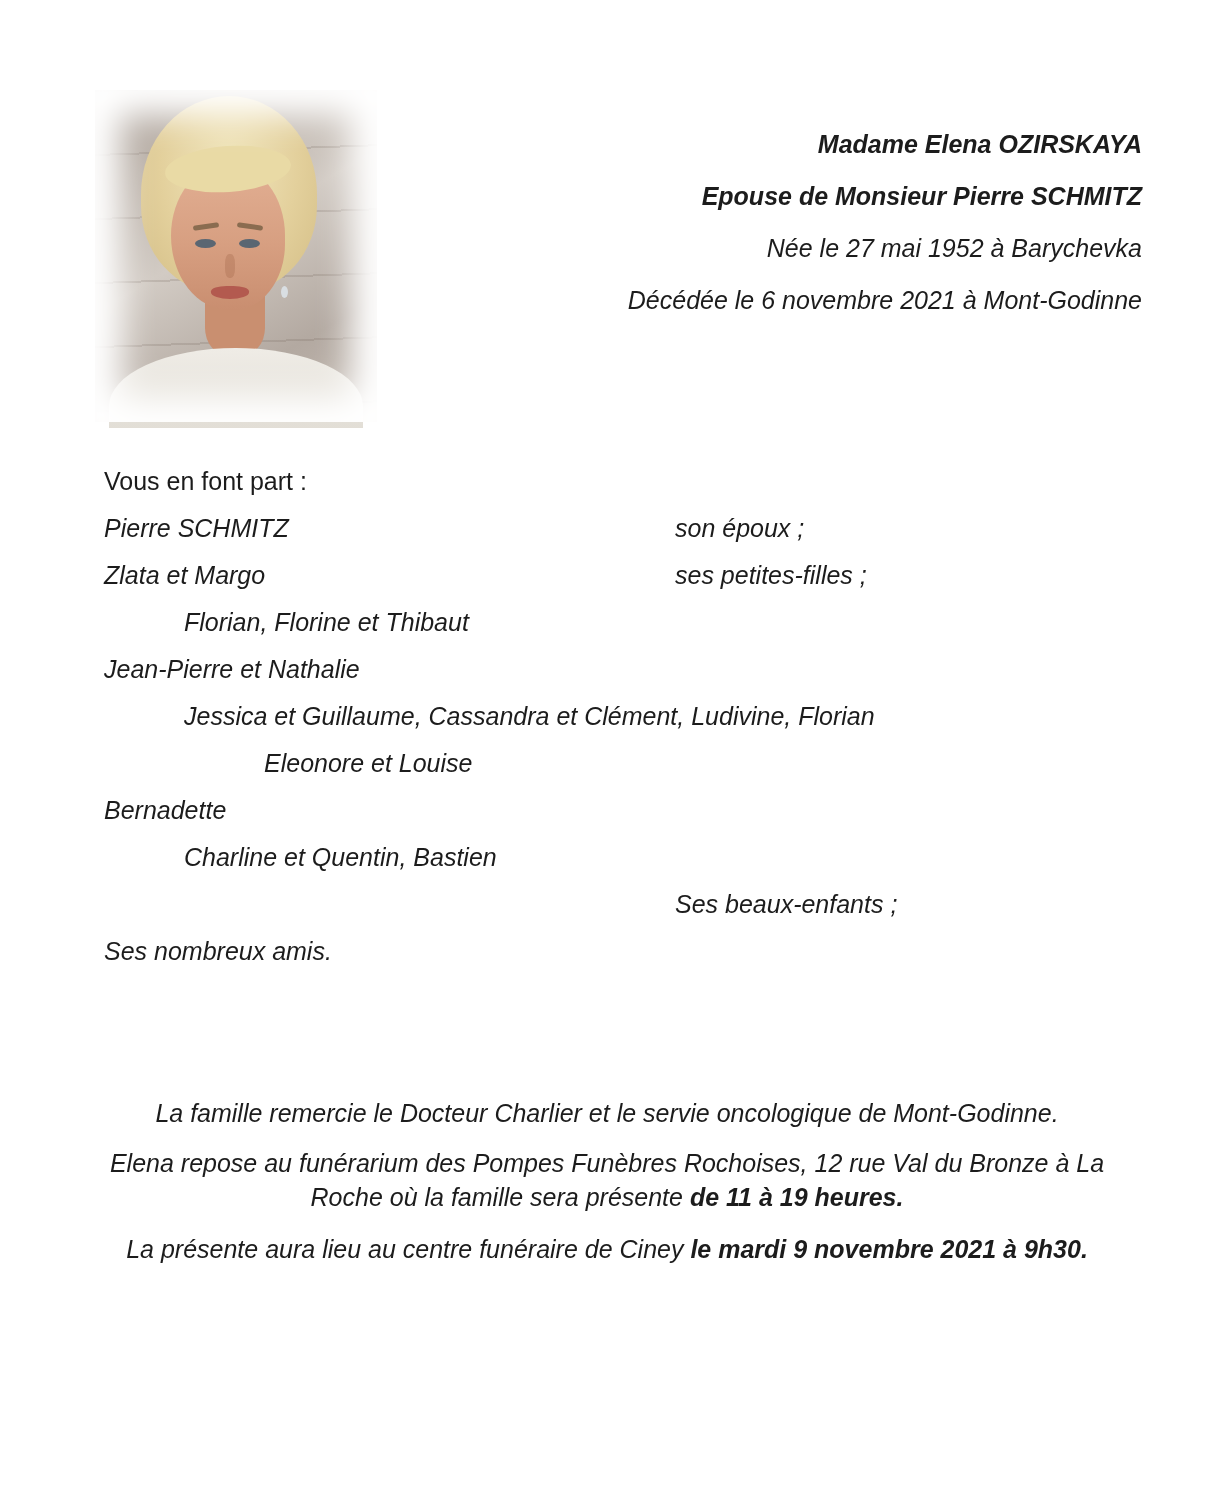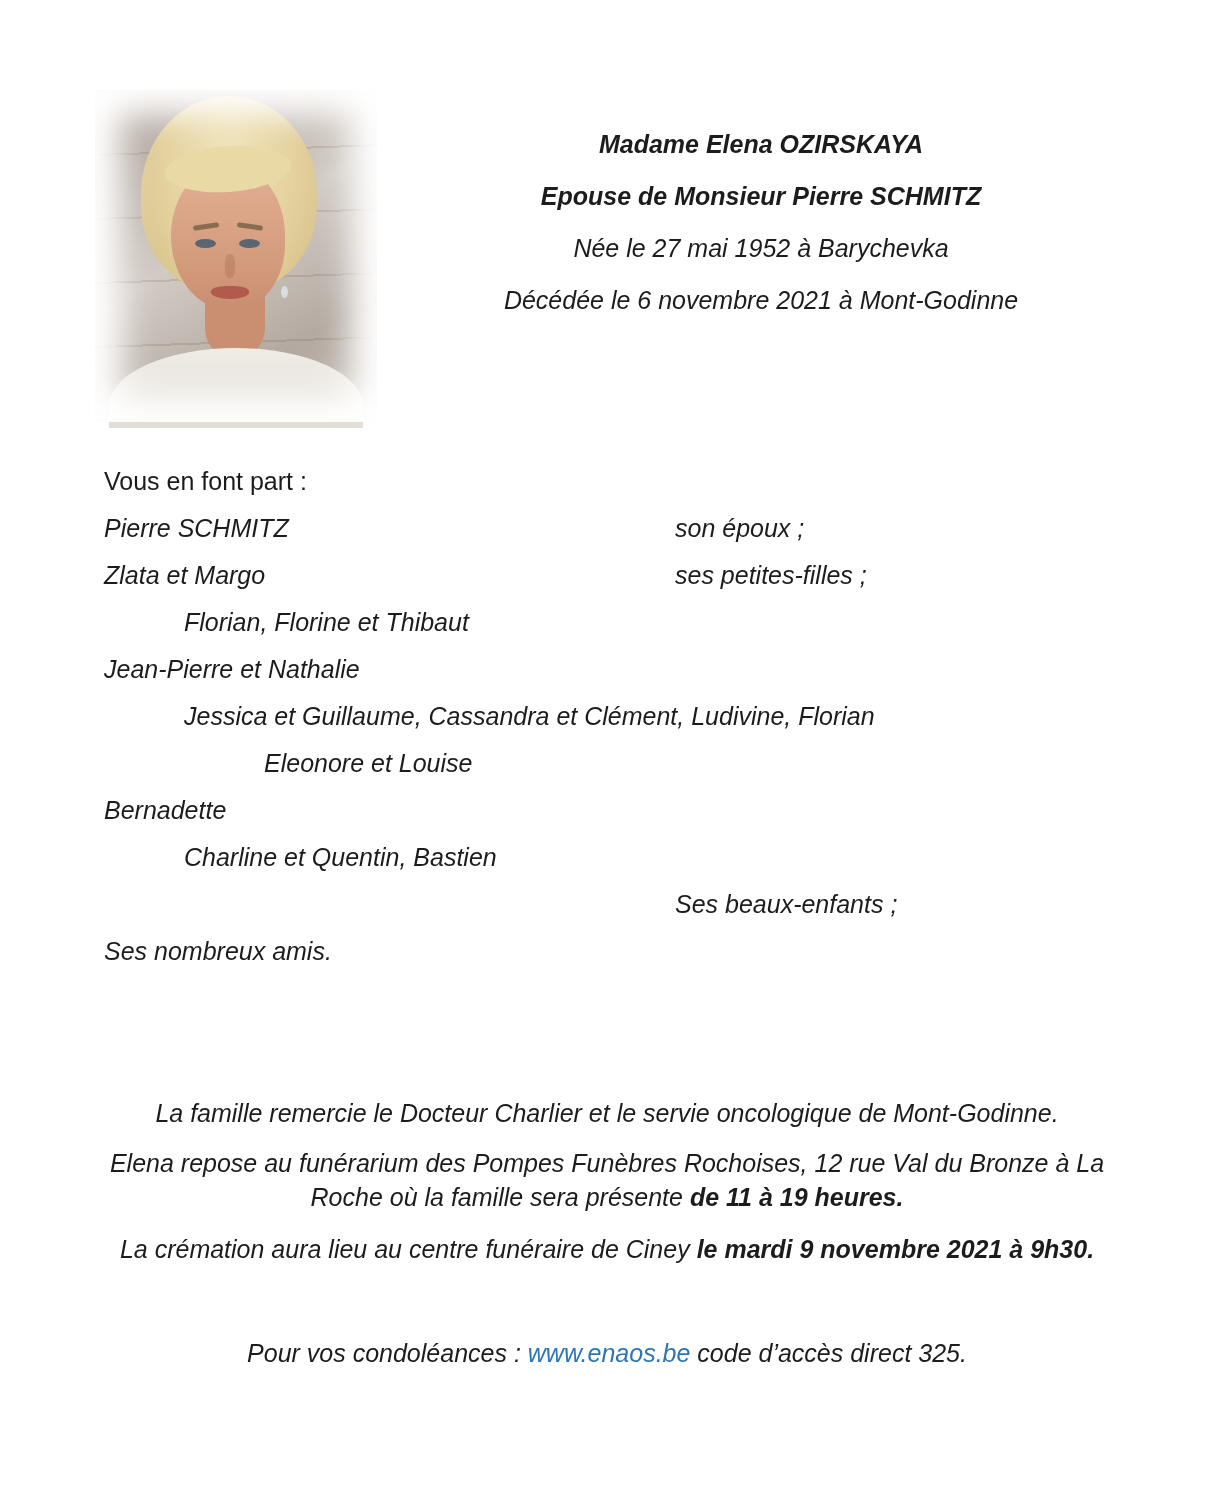--- a/index.html
+++ b/index.html
@@ -37,21 +37,21 @@
   .earring { left:186px; top:196px; width:7px; height:12px; border-radius:50%; background:#d9dee2; }
   .blouse { left:14px; top:258px; width:254px; height:80px; border-radius:55% 55% 0 0 / 80% 80% 0 0;
     background:linear-gradient(180deg, #efece6, #e2ded6); }
   .fade { inset:0; box-shadow: inset 0 0 34px 26px #ffffff; }
 
   
   .header-block {
     position:absolute; left:380px; top:118px; width:762px;
     text-align:center; font-style:italic; font-size:25px;
   }
-  .hline { height:52px; line-height:52px; white-space:nowrap; }
+  .hline { height:52px; line-height:52px; white-space:nowrap;text-align:right; }
   .bold { font-weight:bold; }
 
   
   .list { position:absolute; left:104px; top:458px; width:1060px; font-size:25px; }
   .row { position:relative; height:47px; line-height:47px; font-style:italic; white-space:nowrap; }
   .row.intro { font-style:normal; }
   .row .relation { position:absolute; left:571px; top:0; }
   .row.ind1 .nm { padding-left:80px; }
   .row.ind2 .nm { padding-left:160px;font-style:italic; }
 
@@ -139,20 +139,17 @@
       <span class="relation"></span>
     </div>
   </div>
 
   <div class="paras">
     <p class="para">La famille remercie le Docteur Charlier et le servie oncologique de Mont-Godinne.</p>
     <p class="para repose">
       <span>Elena repose au funérarium des Pompes Funèbres Rochoises, 12 rue Val du Bronze à La Roche où la famille sera présente </span><span class="bold">de 11 à 19 heures.</span>
     </p>
     <p class="para cremation">
-      <span>La crémation aura lieu au centre funéraire de Ciney </span><span class="bold">le mardi 9 novembre 2021 à 9h30.</span>
-    </p>
-    <p class="para condolences">
-      <span>Pour vos condoléances : </span><a class="link" href="#" style="color: rgb(46, 117, 182);">www.enaos.be</a><span> code d’accès direct 325.</span>
+      <span>La présente aura lieu au centre funéraire de Ciney </span><span class="bold">le mardi 9 novembre 2021 à 9h30.</span>
     </p>
   </div>
 
 </div>
 
 </body></html>

